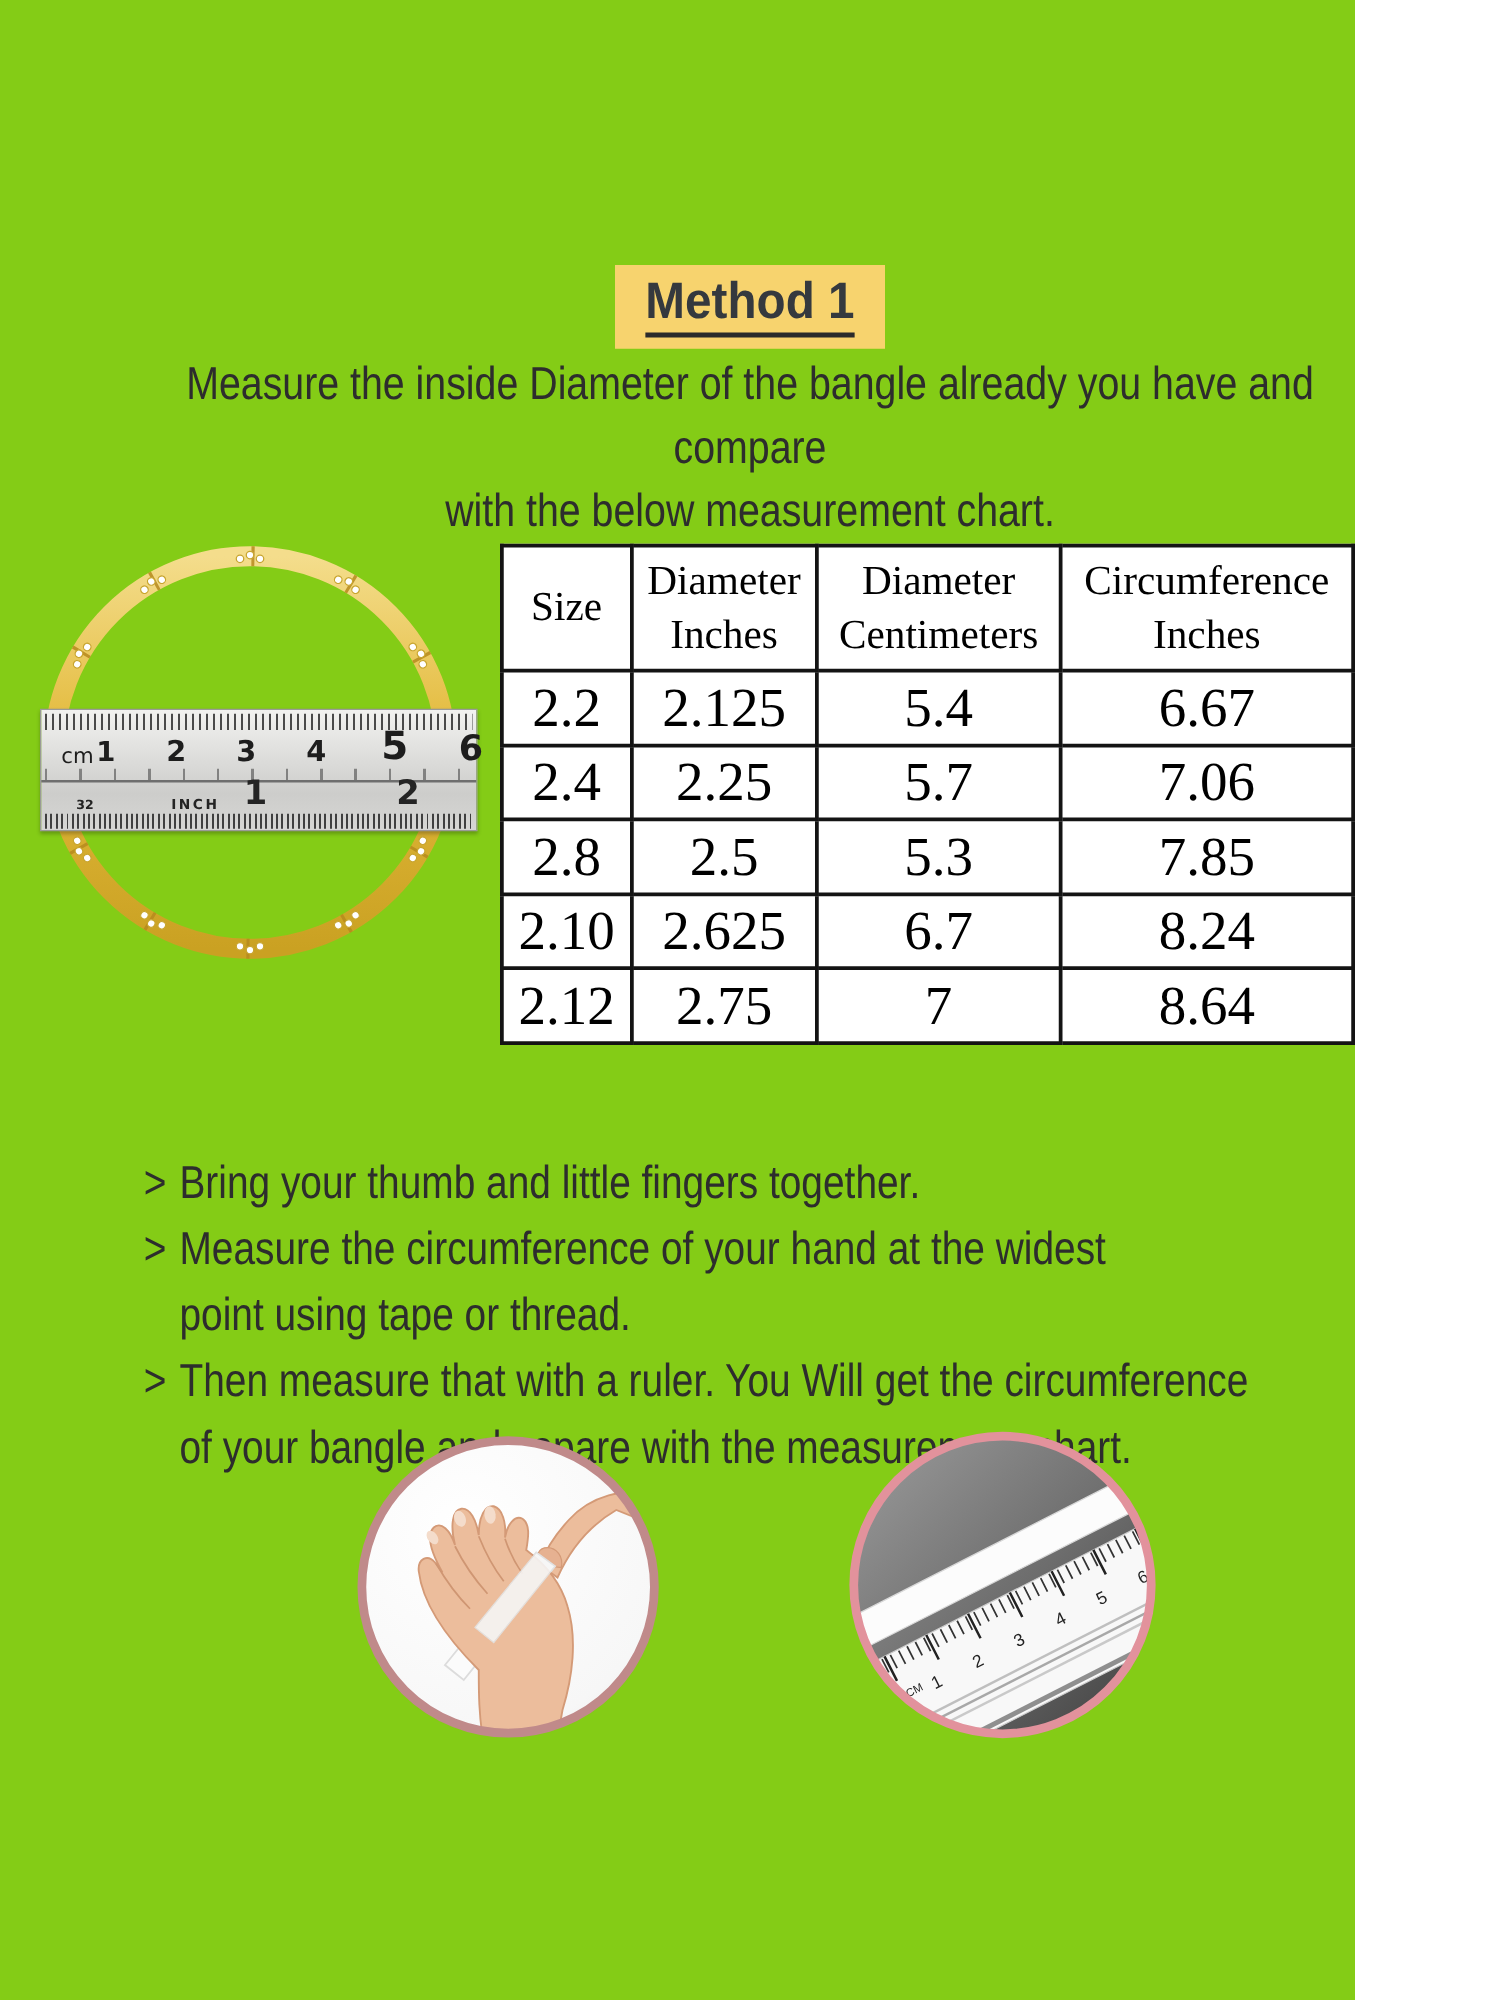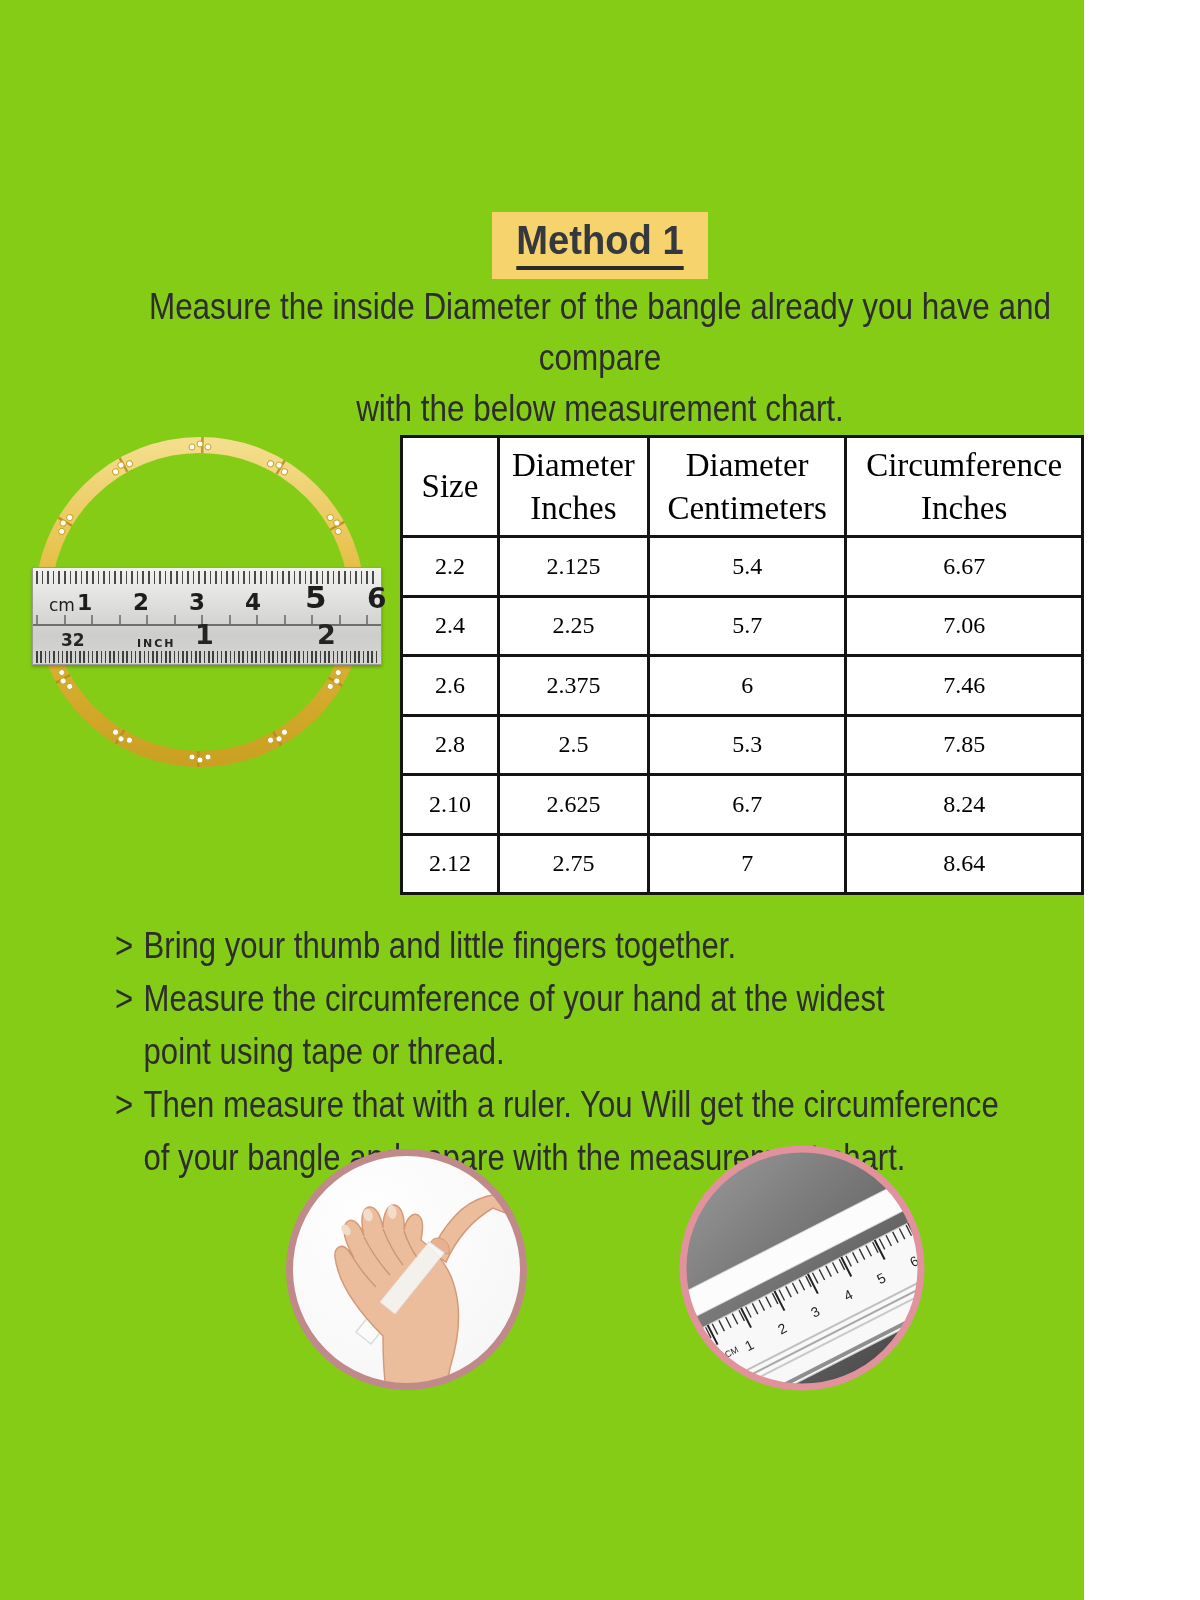--- a/index.html
+++ b/index.html
@@ -37,21 +37,21 @@
   .r-inch span { position:absolute; bottom:1px; color:#242424; font-family:"DejaVu Sans",sans-serif; font-weight:bold; }
   .rb-bot { height:12px; margin:0 3px;
             background:repeating-linear-gradient(90deg,#3f3f3f 0 1.5px,transparent 1.5px 4.3px); }
 
   
   .size-table { position:absolute; left:400px; top:387px; border-collapse:collapse; table-layout:fixed;
                 background:#fff; font-family:"Liberation Serif", serif; color:#000;margin-top:48px; }
   .size-table th, .size-table td { border:3px solid #141414; text-align:center; vertical-align:middle;
                 font-weight:normal; padding:0; }
   .size-table th { font-size:33px; line-height:1.3; white-space:pre-line; height:97px; }
-  .size-table td { font-size:24px; height:56.5px; }
+  .size-table td { font-size:44px; height:56.5px; }
 
   
   .steps { position:absolute; left:115px; top:919px; font-size:37px; line-height:53px; color:#2d2d2d;
            transform:scaleX(.84); transform-origin:0 0; }
   .step { white-space:nowrap; }
   .marker { display:inline-block; width:34px; }
 
   
   .photo { position:absolute; }
   #photo-hand  { left:283px; top:1146px; }
@@ -105,21 +105,21 @@
         <span style="left:44px;  font-size:22px;">1</span>
         <span style="left:100px; font-size:23px;">2</span>
         <span style="left:156px; font-size:23px;">3</span>
         <span style="left:212px; font-size:23px;">4</span>
         <span style="left:272px; font-size:31px;">5</span>
         <span style="left:334px; font-size:28px;">6</span>
       </div>
       <div class="r-mid"></div>
       <div class="r-div"></div>
       <div class="r-inch">
-        <span style="left:28px;  font-size:17px;">32</span>
+        <span style="left:28px;  font-size:10px;">32</span>
         <span style="left:104px; font-size:11px; letter-spacing:2px;">INCH</span>
         <span style="left:162px; font-size:27px;">1</span>
         <span style="left:284px; font-size:27px;">2</span>
       </div>
       <div class="rb-bot"></div>
     </div>
   </div>
 
   <table class="size-table">
     <colgroup>
@@ -144,26 +144,20 @@
       <td>5.4</td>
       <td>6.67</td>
     </tr>
     <tr>
       <td>2.4</td>
       <td>2.25</td>
       <td>5.7</td>
       <td>7.06</td>
     </tr>
     <tr>
-      <td>2.6</td>
-      <td>2.375</td>
-      <td>6</td>
-      <td>7.46</td>
-    </tr>
-    <tr>
       <td>2.8</td>
       <td>2.5</td>
       <td>5.3</td>
       <td>7.85</td>
     </tr>
     <tr>
       <td>2.10</td>
       <td>2.625</td>
       <td>6.7</td>
       <td>8.24</td>

